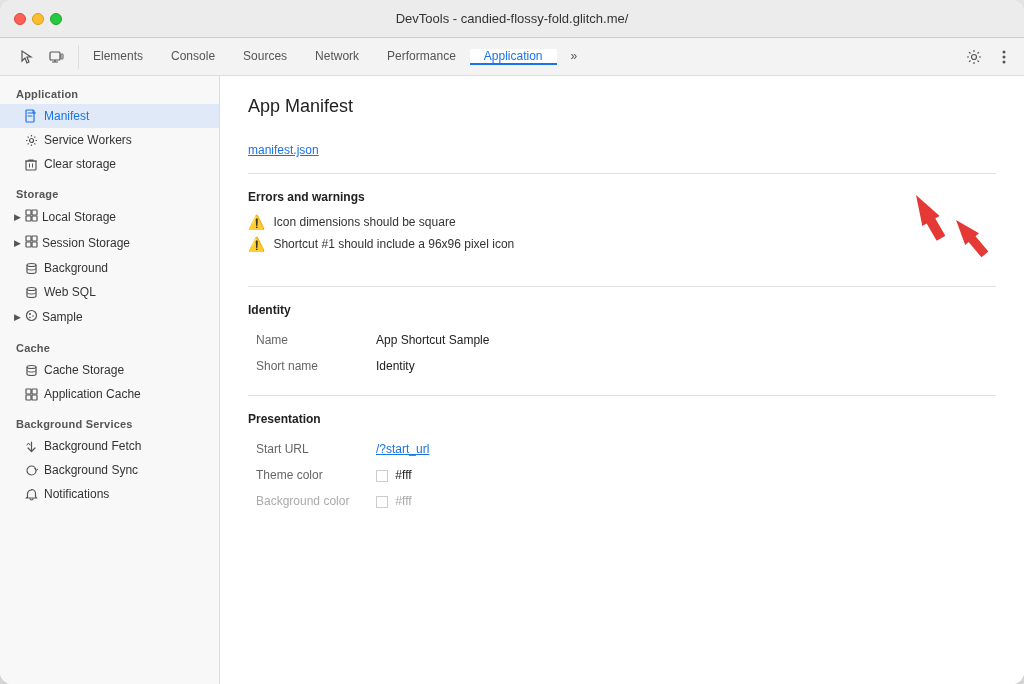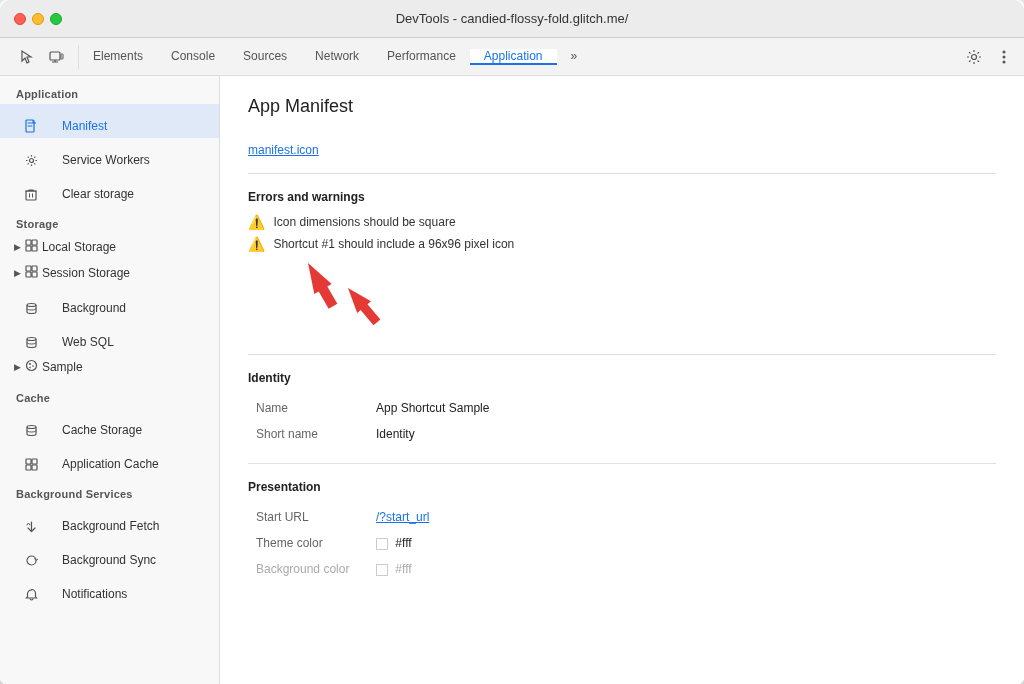--- a/index.html
+++ b/index.html
@@ -9,21 +9,21 @@
       background: #f0f0f0;
       display: flex;
       justify-content: center;
       align-items: center;
       min-height: 100vh;
     }
     .window {
       width: 1024px;
       height: 684px;
       background: #ffffff;
-      border-radius: 6px;
+      border-radius: 12px;
       box-shadow: 0 8px 32px rgba(0,0,0,0.3);
       display: flex;
       flex-direction: column;
       overflow: hidden;
     }
     
     .titlebar {
       height: 38px;
       background: #ececec;
       border-bottom: 1px solid #ccc;
@@ -135,25 +135,25 @@
     .sidebar-section-label {
       font-size: 11px;
       font-weight: 600;
       color: #555;
       padding: 12px 16px 4px 16px;
       letter-spacing: 0.02em;
     }
     .sidebar-item {
       display: flex;
       align-items: center;
-      padding: 15px 16px 5px 24px;
+      padding: 5px 16px 5px 24px;
       cursor: pointer;
       color: #333;
       font-size: 12px;
-      gap: 24px;
+      gap: 6px;
     }
     .sidebar-item.active { background: #e0e9f7; color: #1a73e8; }
     .sidebar-item .icon {
       width: 14px;
       height: 14px;
       flex-shrink: 0;
       display: flex;
       align-items: center;
       justify-content: center;
       color: #555;
@@ -473,25 +473,25 @@
         <span>Notifications</span>
       </div>
 
     </div>
 
     <div class="content">
       <div class="content-inner">
 
         <div class="content-title">App Manifest</div>
 
-        <a class="manifest-link">manifest.icon</a>
+        <a class="manifest-link">manifest.json</a>
 
         <hr class="section-divider">
 
-        <div style="display:flex; align-items:flex-start; justify-content:space-between;flex-direction:column;">
+        <div style="display:flex; align-items:flex-start; justify-content:space-between;">
           <div style="flex:1;">
             <div class="section-heading">Errors and warnings</div>
 
             <div class="warning-item">
               <span class="warning-icon">⚠️</span>
               <span>Icon dimensions should be square</span>
             </div>
             <div class="warning-item">
               <span class="warning-icon">⚠️</span>
               <span>Shortcut #1 should include a 96x96 pixel icon</span>

